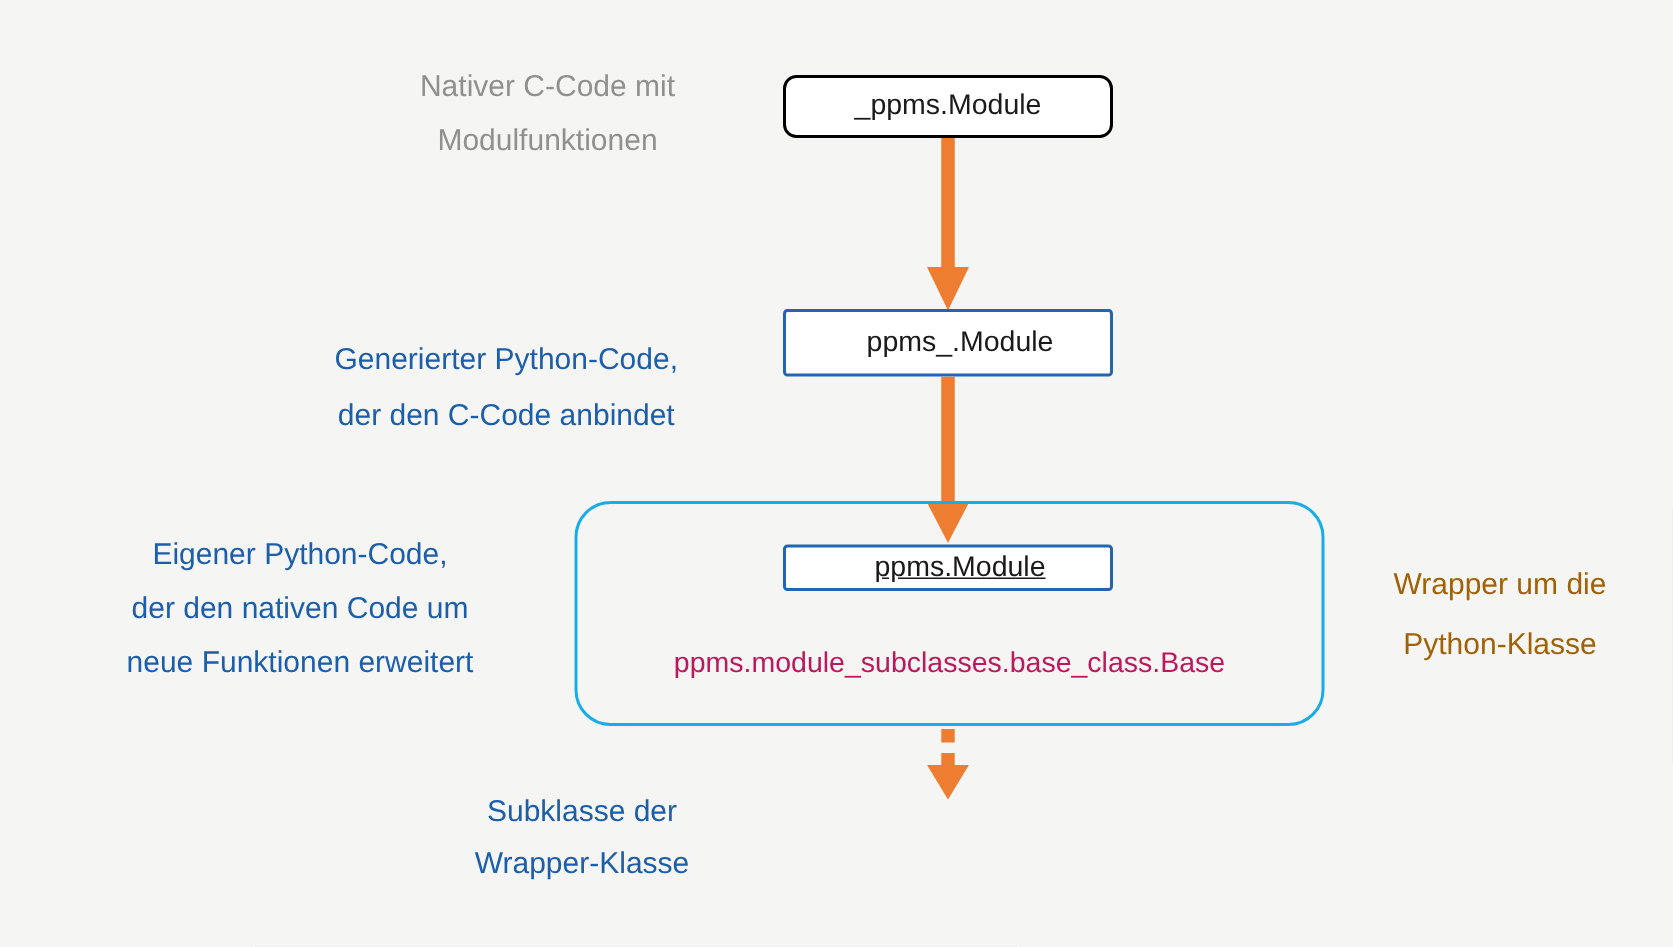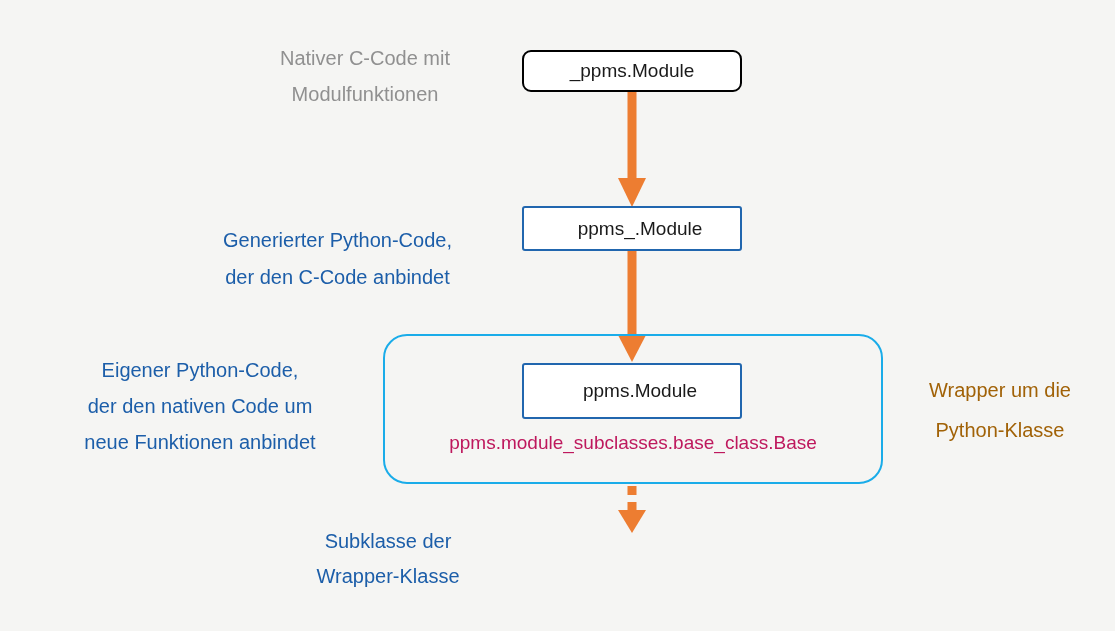--- a/index.html
+++ b/index.html
@@ -88,26 +88,26 @@
   </div>
 
   <svg class="arrow-svg" style="left:612px; top:251px;" width="40" height="112" viewBox="0 0 40 112">
     <rect x="15.5" y="0" width="9" height="86" fill="#ED7D31"></rect>
     <polygon points="6,84 34,84 20,111" fill="#ED7D31"></polygon>
   </svg>
 
   <div class="annotation ann-blue" style="left:30px; top:352px; width:340px;">
     <span>Eigener Python-Code,</span>
     <span>der den nativen Code um</span>
-    <span>neue Funktionen anbindet</span>
+    <span>neue Funktionen erweitert</span>
   </div>
 
   <div class="wrapper-container"></div>
 
-  <div class="node node-blue" style="left:522px; top:363px; height:56px;">
+  <div class="node node-blue" style="left:522px; top:363px; height:31px;text-decoration:underline;">
     <span>ppms.Module</span>
   </div>
 
   <div class="base-class-text">ppms.module_subclasses.base_class.Base</div>
 
   <div class="annotation ann-cyan" style="left:890px; top:370px; width:220px;">
     <span>Wrapper um die</span>
     <span>Python-Klasse</span>
   </div>
 

